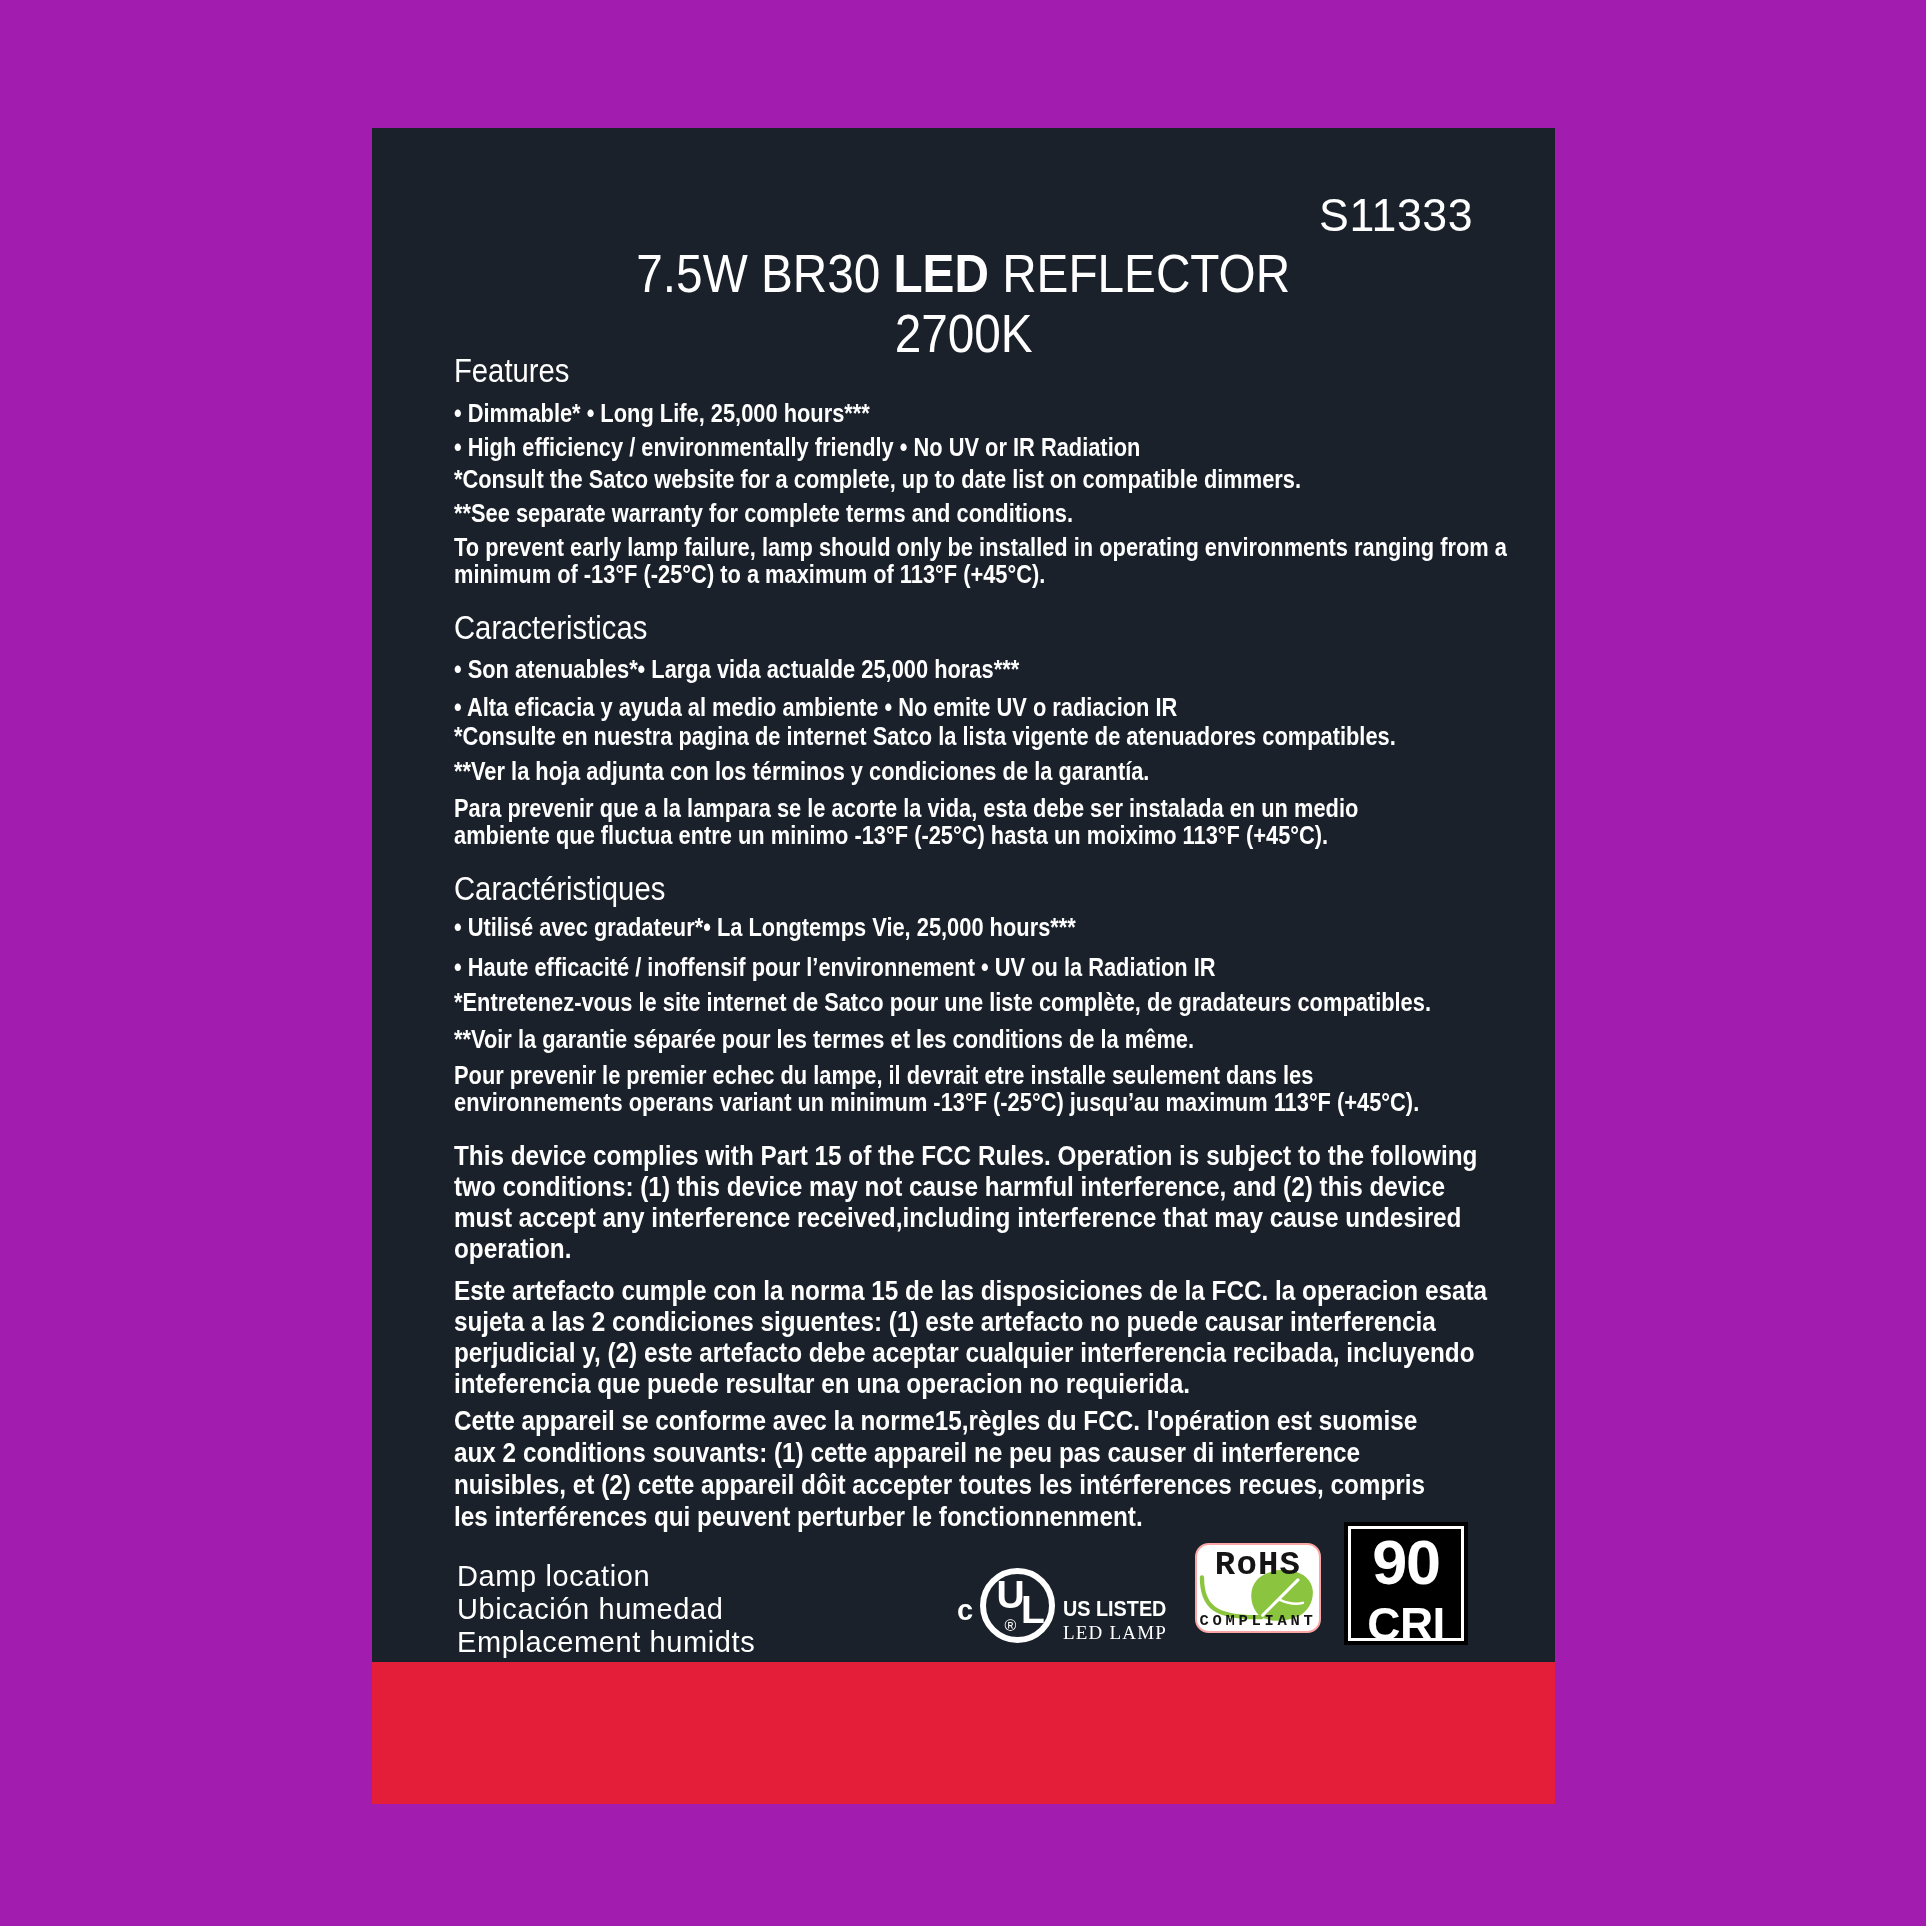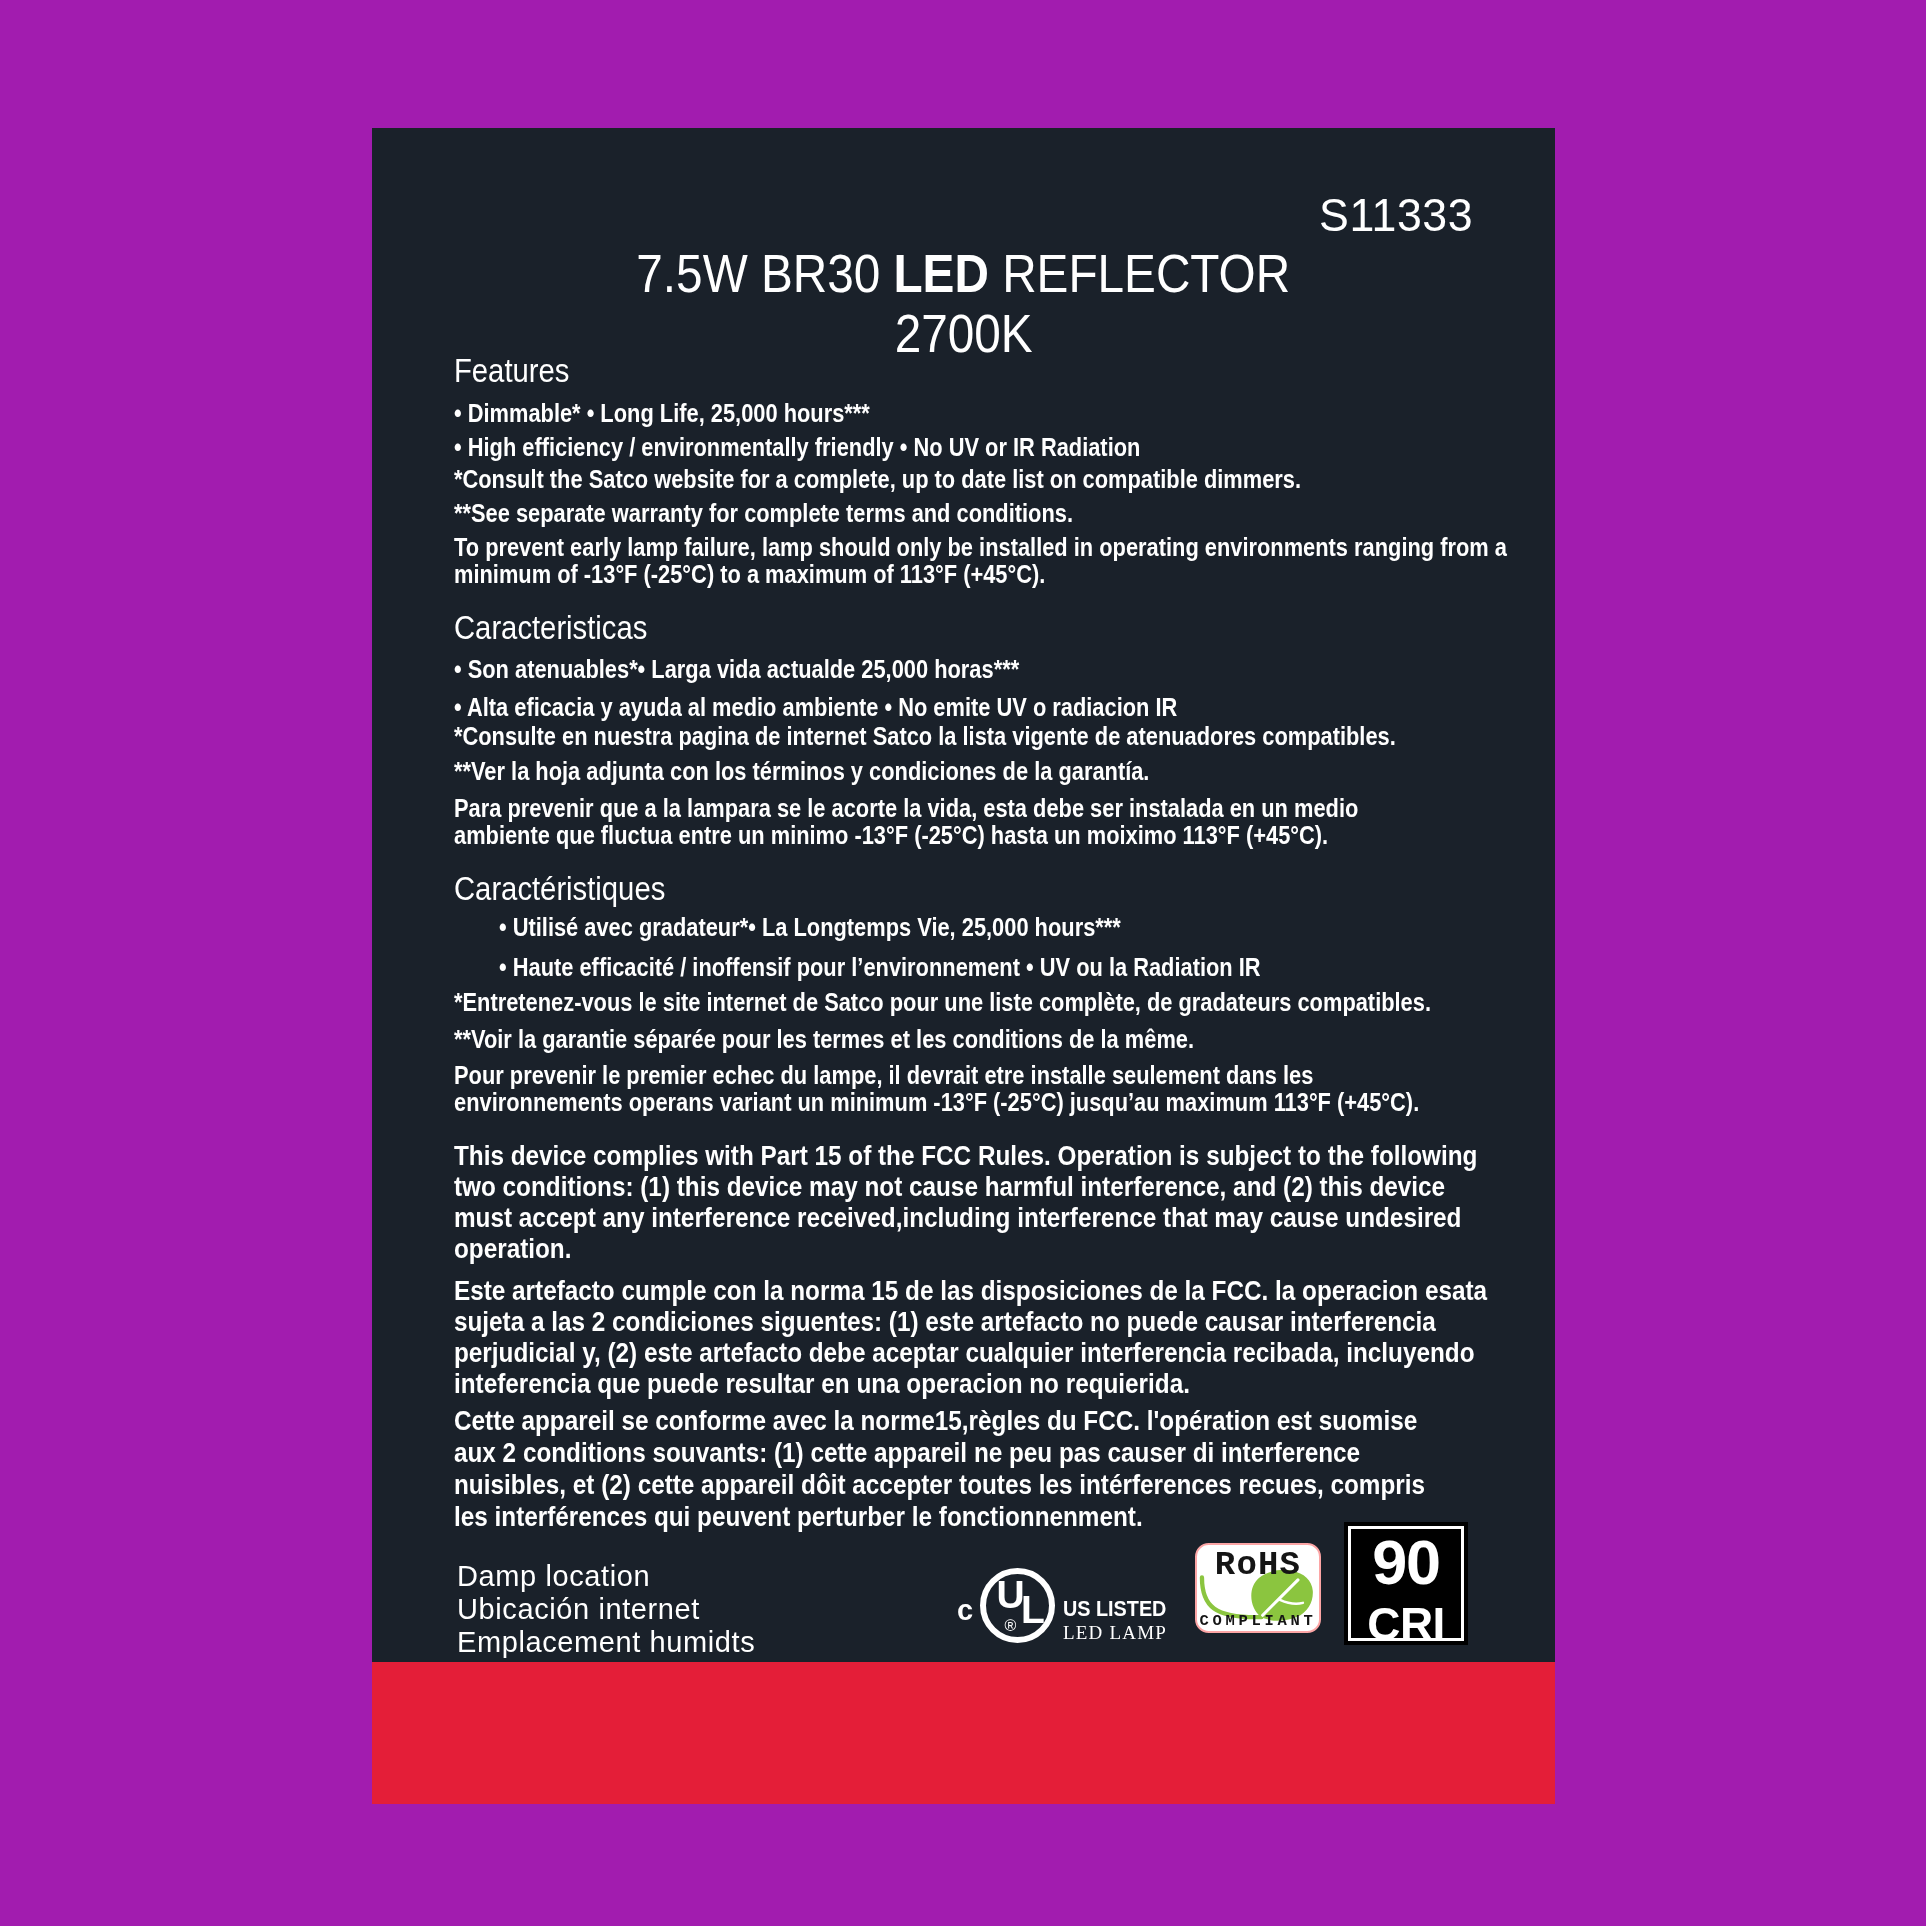--- a/index.html
+++ b/index.html
@@ -19,21 +19,21 @@
   .abs{position:absolute;left:82px;right:82px;}
   .code{top:59px;text-align:right;font-size:47px;font-weight:400;letter-spacing:0.6px;}
   .title{top:116px;text-align:center;font-size:53px;font-weight:400;line-height:60px;letter-spacing:0px;}
   .title b{font-weight:700;}
   .h2{font-size:34px;font-weight:400;line-height:37px;}
   .body{font-size:26px;font-weight:700;}
   .fcc{font-size:27px;font-weight:700;line-height:32px;}
   .lh55 .ln{line-height:34px;}
   .lh61 .ln{line-height:38px;}
   .lh57 .ln{line-height:35px;}
-  .lh65 .ln{line-height:40px;margin-left:45px;}
+  .lh65 .ln{line-height:40px;}
   .lh60 .ln{line-height:37px;}
   .lh43 .ln{line-height:27px;}
   .lh50 .ln{line-height:31px;}
   .lh52 .ln{line-height:32px;}
   .damp{top:1418px;font-size:29px;font-weight:400;letter-spacing:0.6px;}
   .damp .ln{line-height:33px;}
 
   
   .ul-c{position:absolute;left:585px;top:1466px;font-size:29px;font-weight:700;}
   .ul-circle{position:absolute;left:608px;top:1440px;width:63px;height:63px;border:6.8px solid #ffffff;border-radius:50%;}
@@ -128,21 +128,21 @@
     </div>
     <div class="abs fcc lh52" style="top:1277px">
       <div class="ln"><span class="cond cx90">Cette appareil se conforme avec la norme15,règles du FCC. l'opération est suomise</span></div>
       <div class="ln"><span class="cond cx90">aux 2 conditions souvants: (1) cette appareil ne peu pas causer di interference</span></div>
       <div class="ln"><span class="cond cx90">nuisibles, et (2) cette appareil dôit accepter toutes les intérferences recues, compris</span></div>
       <div class="ln"><span class="cond cx90">les interférences qui peuvent perturber le fonctionnenment.</span></div>
     </div>
 
     <div class="abs damp" style="left:85px;margin-top:14px;">
       <div class="ln">Damp location</div>
-      <div class="ln">Ubicación internet</div>
+      <div class="ln">Ubicación humedad</div>
       <div class="ln">Emplacement humidts</div>
     </div>
 
     <div class="ul-c">c</div>
     <div class="ul-circle">
       <span class="ul-u">U</span>
       <span class="ul-l">L</span>
       <span class="ul-reg">®</span>
     </div>
     <div class="ul-listed"><span class="cond cx90">US LISTED</span></div>

